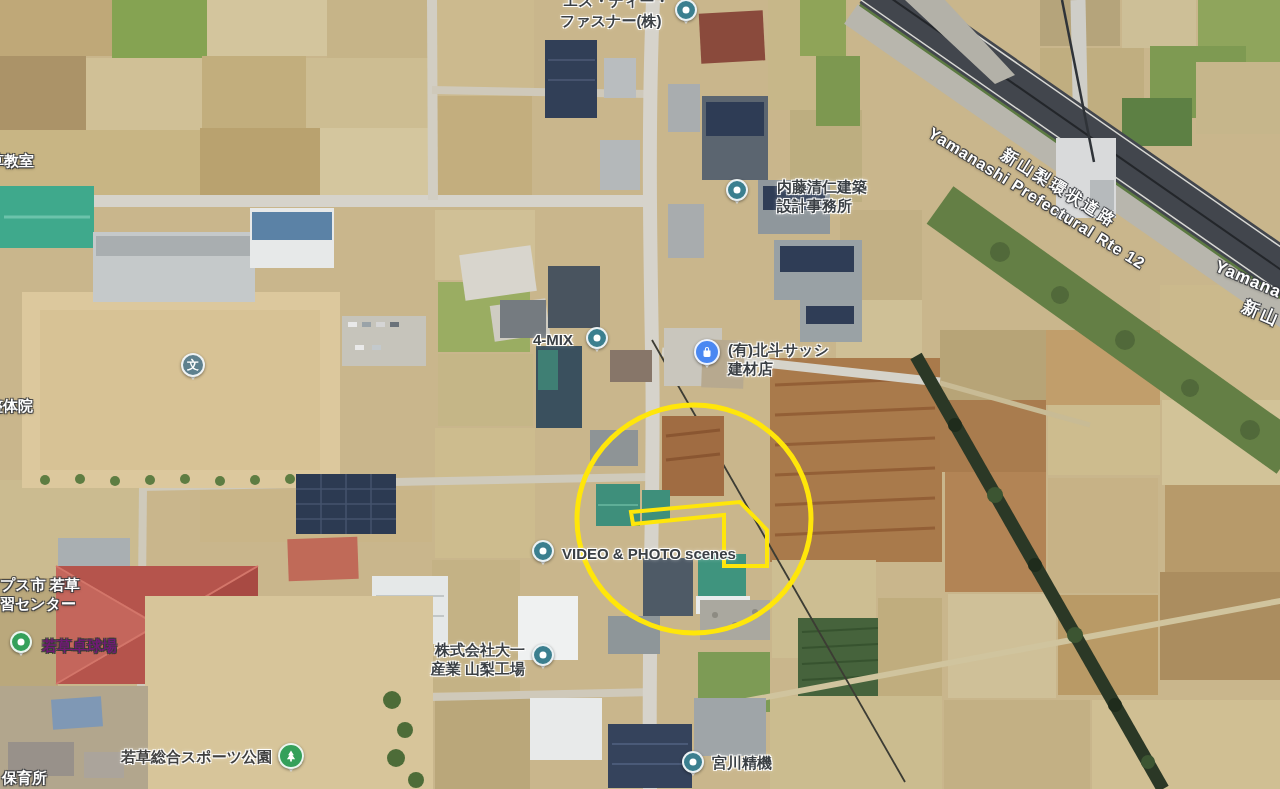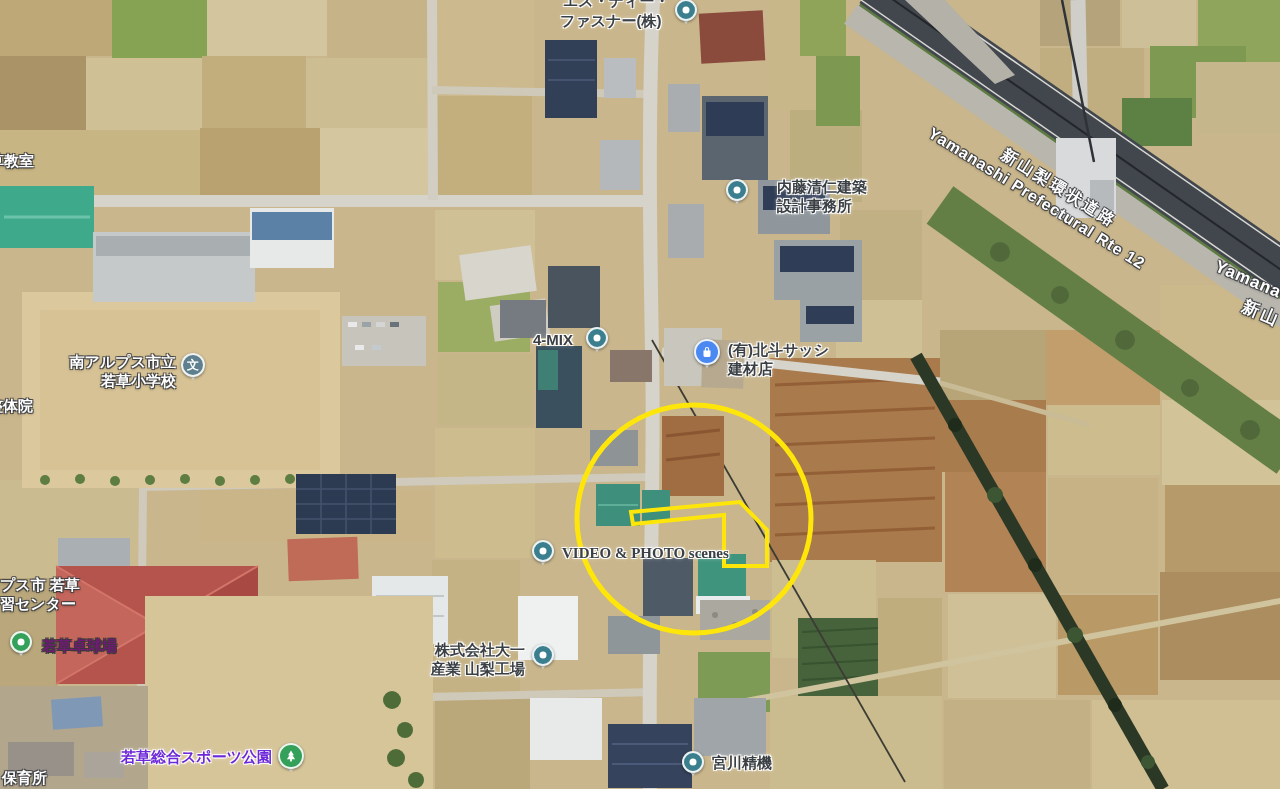--- a/index.html
+++ b/index.html
@@ -7,21 +7,21 @@
        font-family:"Liberation Sans","DejaVu Sans",sans-serif;background:#c9b68c;}
   #map svg.imagery{position:absolute;left:0;top:0;z-index:1;}
   #map svg.annotation{position:absolute;left:0;top:0;z-index:3;pointer-events:none;}
   .lbl{position:absolute;z-index:5;font-weight:bold;font-size:15px;line-height:19px;white-space:nowrap;}
   .lbl.dark{color:#3b4045;
     text-shadow:-1px -1px 0 rgba(255,255,255,.92),1px -1px 0 rgba(255,255,255,.92),
                 -1px 1px 0 rgba(255,255,255,.92),1px 1px 0 rgba(255,255,255,.92),0 0 4px rgba(255,255,255,.85);}
   .lbl.light{color:#ffffff;
     text-shadow:-1px -1px 0 rgba(55,58,62,.8),1px -1px 0 rgba(55,58,62,.8),
                 -1px 1px 0 rgba(55,58,62,.8),1px 1px 0 rgba(55,58,62,.8),0 1px 3px rgba(0,0,0,.55);}
-  .lbl.green{color:#6d28d9;
+  .lbl.green{color:#404040;
     text-shadow:-1px -1px 0 rgba(255,255,255,.9),1px -1px 0 rgba(255,255,255,.9),
                 -1px 1px 0 rgba(255,255,255,.9),1px 1px 0 rgba(255,255,255,.9),0 0 4px rgba(255,255,255,.8);}
   .lbl.mint{color:#701a75;
     text-shadow:-1px -1px 0 rgba(50,60,50,.85),1px -1px 0 rgba(50,60,50,.85),
                 -1px 1px 0 rgba(50,60,50,.85),1px 1px 0 rgba(50,60,50,.85);}
   .lbl.road{font-size:16px;letter-spacing:3px;}
   .lbl.roadEn{font-size:16px;letter-spacing:1px;}
   .ra{text-align:right;}
   
   .marker{position:absolute;z-index:4;transform:translate(-50%,-50%);}
@@ -310,37 +310,33 @@
     <div>設計事務所</div>
   </div>
 
   <div class="lbl dark" style="left:533px;top:330px;">4-MIX</div>
 
   <div class="lbl dark" style="left:728px;top:340px;">
     <div>(有)北斗サッシ</div>
     <div>建材店</div>
   </div>
 
-  <div class="lbl light ra" style="left:60px;top:352px;width:116px;">
-    <div>南アルプス市立</div>
-    <div>若草小学校</div>
-  </div>
 
   <div class="lbl light" style="left:-11px;top:151px;">草教室</div>
 
   <div class="lbl light" style="left:-12px;top:396px;">整体院</div>
 
   <div class="lbl light" style="left:0px;top:575px;">
     <div>プス市 若草</div>
     <div>習センター</div>
   </div>
 
   <div class="lbl mint" style="left:42px;top:636px;">若草卓球場</div>
 
-  <div class="lbl dark" style="left:562px;top:544px;font-family:Liberation Serif, serif;">VIDEO &amp; PHOTO scenes</div>
+  <div class="lbl dark" style="left:562px;top:544px;">VIDEO &amp; PHOTO scenes</div>
 
   <div class="lbl dark ra" style="left:421px;top:640px;width:104px;">
     <div>株式会社大一</div>
     <div>産業 山梨工場</div>
   </div>
 
   <div class="lbl green" style="left:121px;top:747px;">若草総合スポーツ公園</div>
 
   <div class="lbl light" style="left:2px;top:768px;">保育所</div>
 

